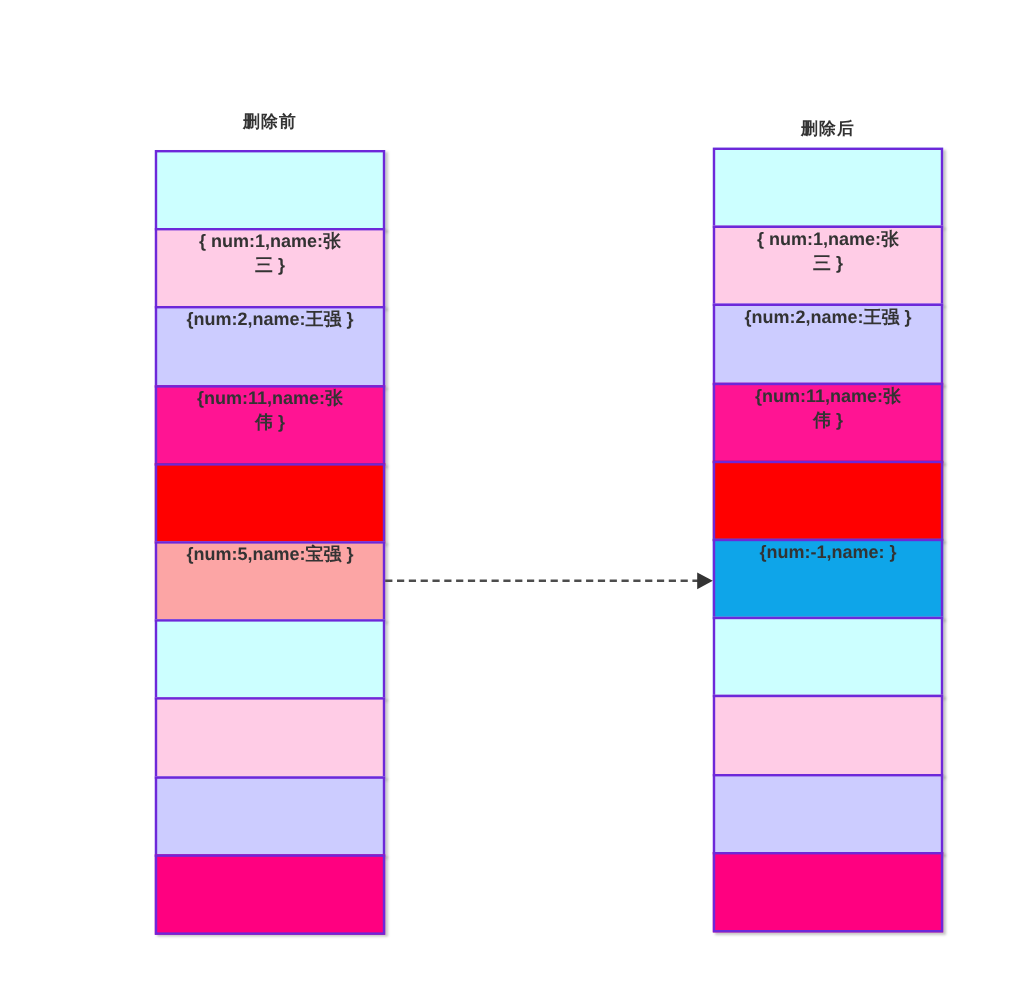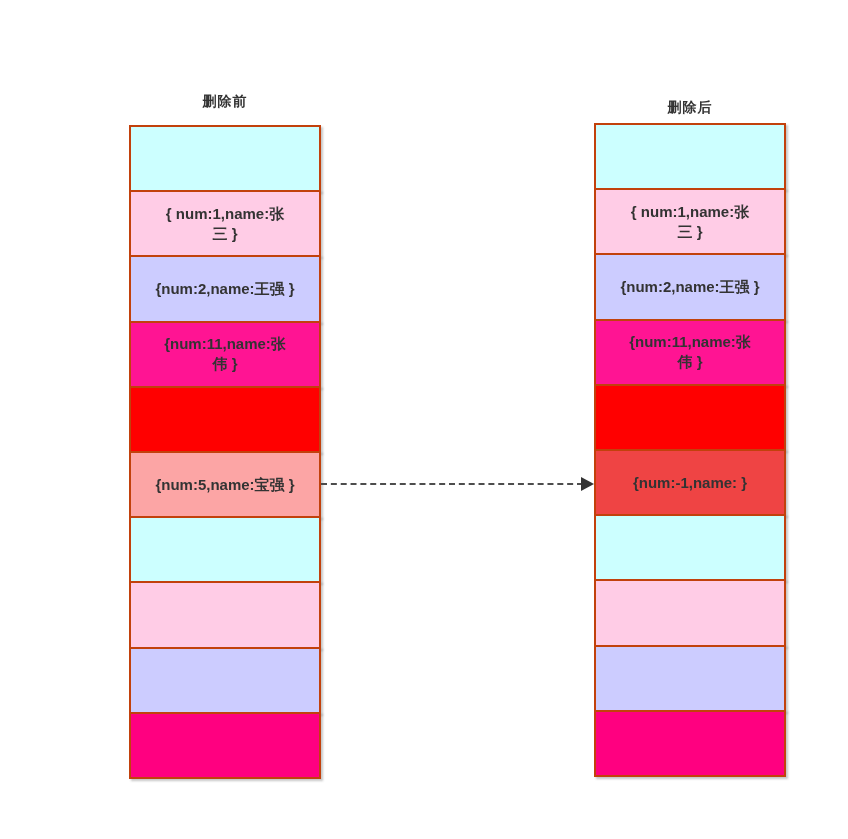--- a/index.html
+++ b/index.html
@@ -31,24 +31,24 @@
     width: 192px;
     height: 654px;
     display: flex;
     flex-direction: column;
   }
   .column.left-col  { left: 129px; top: 125px; }
   .column.right-col { left: 594px; top: 123px; }
   .cell {
     box-sizing: border-box;
     flex: 1 1 0;
-    border: 2px solid #c2410c;
+    border: 2px solid #6d28d9;
     margin-top: -2px;
     display: flex;
-    align-items: center;
+    align-items: flex-start;
     justify-content: center;
     box-shadow: 2px 2px 2px rgba(130,130,130,0.45);
   }
   .cell:first-child { margin-top: 0; }
   .cell span {
     font-weight: bold;
     font-size: 15px;
     line-height: 20px;
     color: #333333;
     text-align: center;
@@ -129,21 +129,21 @@
       <div class="cell" style="background: rgb(204, 204, 255);">
         <span>{num:2,name:王强 }</span>
       </div>
       <div class="cell" style="background: rgb(255, 20, 147);">
         <span>{num:11,name:张
 伟 }</span>
       </div>
       <div class="cell" style="background: rgb(255, 0, 0);">
         <span></span>
       </div>
-      <div class="cell" style="background: #ef4444;">
+      <div class="cell" style="background: #0ea5e9;">
         <span>{num:-1,name: }</span>
       </div>
       <div class="cell" style="background: rgb(204, 255, 255);">
         <span></span>
       </div>
       <div class="cell" style="background: rgb(255, 204, 230);">
         <span></span>
       </div>
       <div class="cell" style="background: rgb(204, 204, 255);">
         <span></span>

